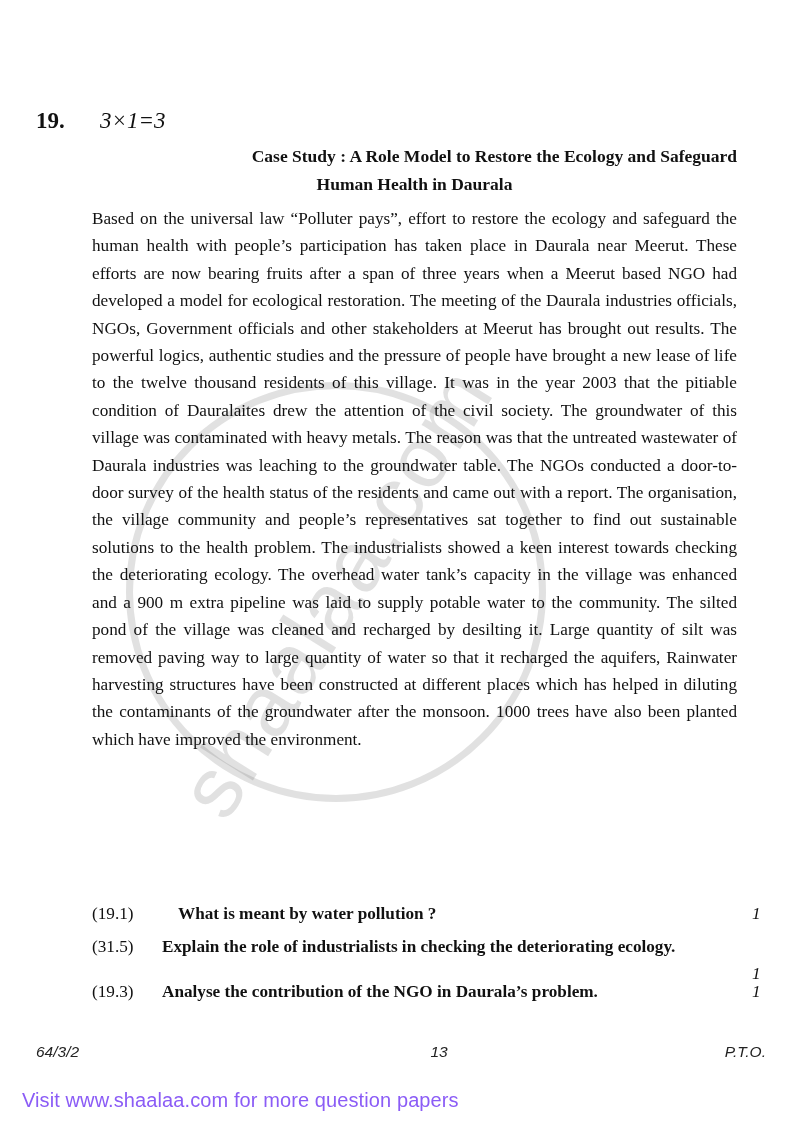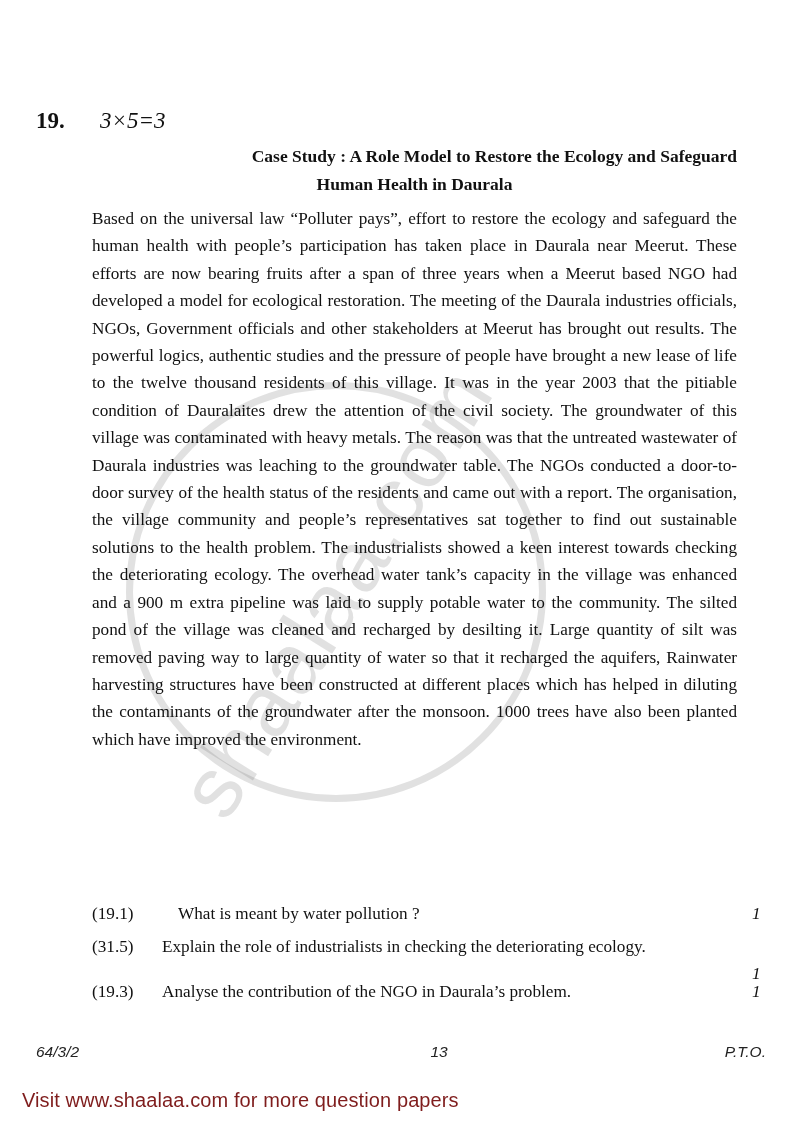--- a/index.html
+++ b/index.html
@@ -115,20 +115,21 @@
   }
   .subq .label {
     width: 70px;
     flex: none;
   }
   .subq .body {
     flex: 1;
     text-align: justify;
     text-justify: inter-word;
     padding-right: 16px;
+    font-weight: bold;
   }
   .subq .marks {
     position: absolute;
     right: 0;
     font-style: italic;
     width: 14px;
     text-align: left;
   }
   .subq-1 { top: 900px; gap: 16px; }
   .subq-2 { top: 933px; }
@@ -150,39 +151,39 @@
   .footer .f-center { position: absolute; left: 50%; transform: translateX(-50%); margin-left: 38px; }
   .footer .f-right { position: absolute; right: 0; margin-left: 24px; }
 
   
   .banner {
     position: absolute;
     left: 22px;
     top: 1089px;
     font-family: "Liberation Sans", "DejaVu Sans", sans-serif;
     font-size: 20px;
-    color: #7f1d1d;
+    color: #8b5cf6;
     letter-spacing: 0.1px;
   }
 </style>
 </head>
 <body>
 
 <div class="page">
 
   <div class="watermark">
     <div class="ring"></div>
     <div class="wm-text">shaalaa.com</div>
   </div>
 
   <div class="content">
 
     <div class="q-head">
       <span class="q-num">19.</span>
-      <span class="q-marks">3×5=3</span>
+      <span class="q-marks">3×1=3</span>
     </div>
 
     <div class="case-title">
       <span class="line1">Case Study : A Role Model to Restore the Ecology and Safeguard</span>
       <span class="line2">Human Health in Daurala</span>
     </div>
 
     <div class="case-body">Based on the universal law “Polluter pays”, effort to restore the ecology and safeguard the human health with people’s participation has taken place in Daurala near Meerut. These efforts are now bearing fruits after a span of three years when a Meerut based NGO had developed a model for ecological restoration. The meeting of the Daurala industries officials, NGOs, Government officials and other stakeholders at Meerut has brought out results. The powerful logics, authentic studies and the pressure of people have brought a new lease of life to the twelve thousand residents of this village. It was in the year 2003 that the pitiable condition of Dauralaites drew the attention of the civil society. The groundwater of this village was contaminated with heavy metals. The reason was that the untreated wastewater of Daurala industries was leaching to the groundwater table. The NGOs conducted a door-to-door survey of the health status of the residents and came out with a report. The organisation, the village community and people’s representatives sat together to find out sustainable solutions to the health problem. The industrialists showed a keen interest towards checking the deteriorating ecology. The overhead water tank’s capacity in the village was enhanced and a 900 m extra pipeline was laid to supply potable water to the community. The silted pond of the village was cleaned and recharged by desilting it. Large quantity of silt was removed paving way to large quantity of water so that it recharged the aquifers, Rainwater harvesting structures have been constructed at different places which has helped in diluting the contaminants of the groundwater after the monsoon. 1000 trees have also been planted which have improved the environment.</div>
 
     <div class="subq subq-1">

